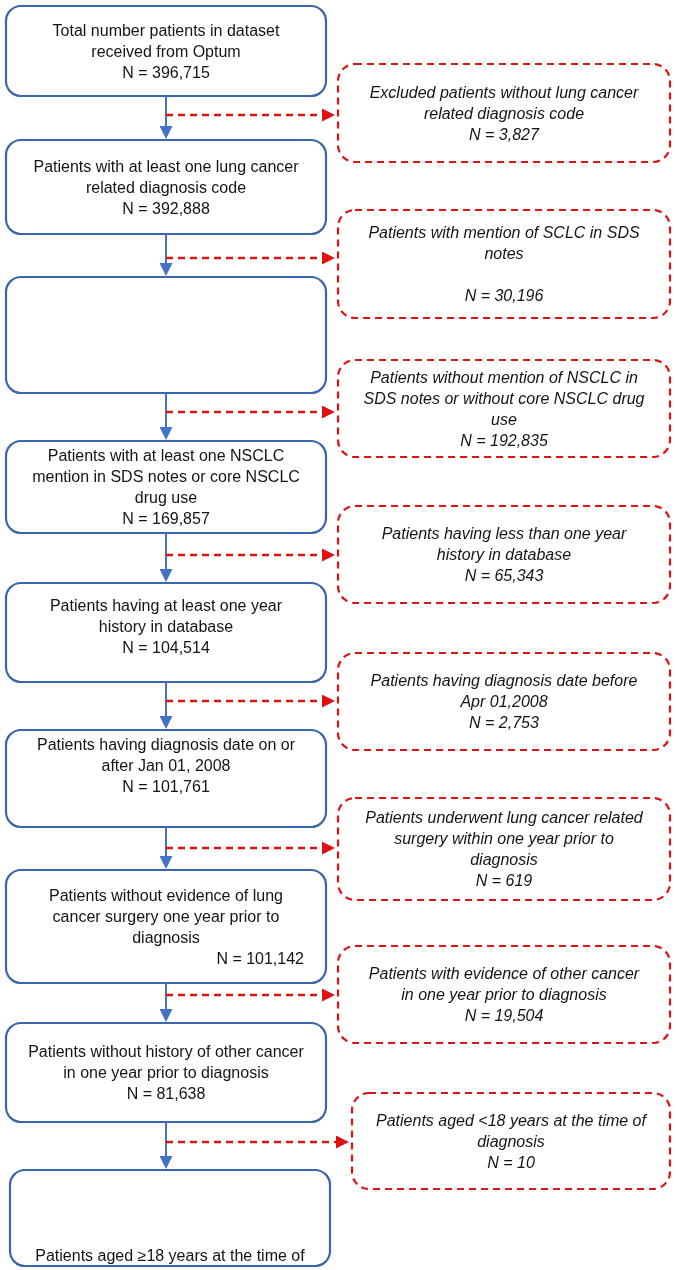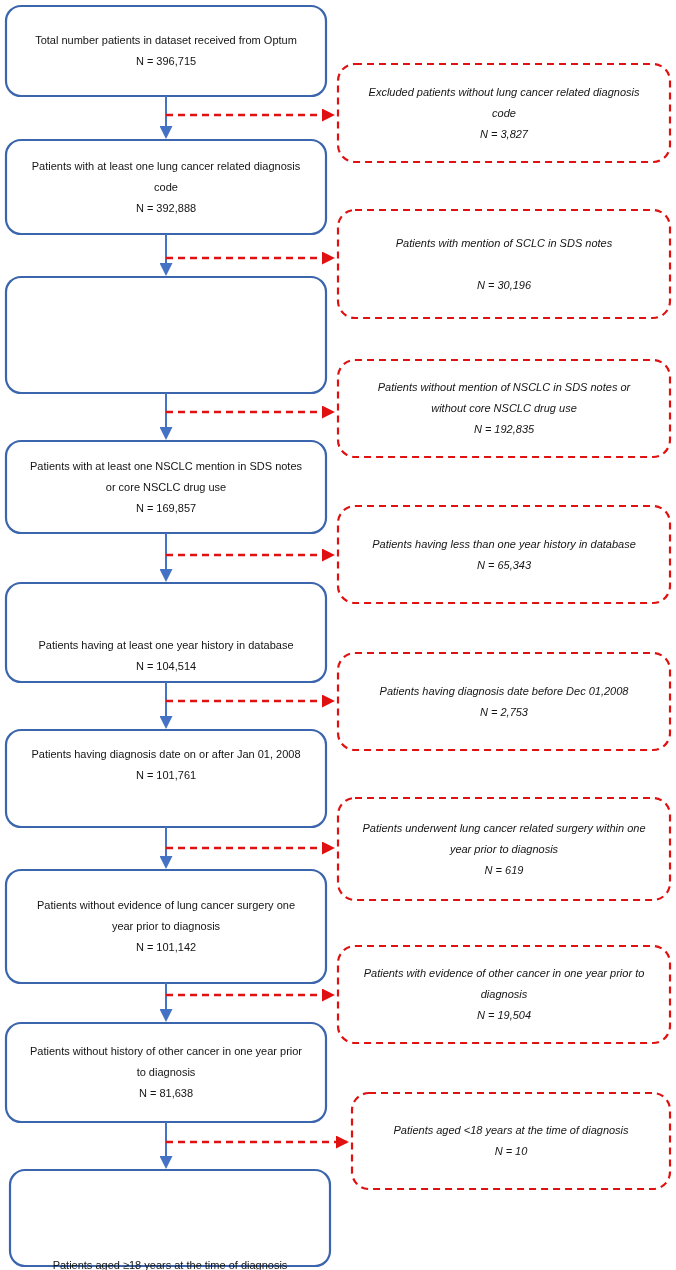--- a/index.html
+++ b/index.html
@@ -22,21 +22,21 @@
   }
   .box-text {
     position: absolute;
     display: flex;
     flex-direction: column;
     justify-content: center;
     align-items: center;
     text-align: center;
     box-sizing: border-box;
     color: #141414;
-    font-size: 11px;
+    font-size: 16px;
     line-height: 21px;
   }
   .step-text {
     left: 6px;
     width: 320px;
     padding: 4px 22px;
   }
   .excl-text {
     width: 332px;
     padding: 4px 24px;
@@ -105,29 +105,29 @@
     <div>N = 396,715</div>
   </div>
   <div class="box-text step-text" style="top:140px;height:94px;">
     <div>Patients with at least one lung cancer related diagnosis code</div>
     <div>N = 392,888</div>
   </div>
   <div class="box-text step-text" style="top:441px;height:92px;">
     <div>Patients with at least one NSCLC mention in SDS notes or core NSCLC drug use</div>
     <div>N = 169,857</div>
   </div>
-  <div class="box-text step-text" style="top:606px;height:99px;">
+  <div class="box-text step-text" style="top:577px;height:99px;">
     <div>Patients having at least one year history in database</div>
     <div>N = 104,514</div>
   </div>
   <div class="box-text step-text" style="top:730px;height:70px;">
     <div>Patients having diagnosis date on or after Jan 01, 2008</div>
     <div>N = 101,761</div>
   </div>
-  <div class="box-text step-text" style="top:870px;height:113px;">
+  <div class="box-text step-text" style="top:870px;height:113px;align-items:flex-end;">
     <div>Patients without evidence of lung cancer surgery one year prior to diagnosis</div>
     <div>N = 101,142</div>
   </div>
   <div class="box-text step-text" style="top:1023px;height:99px;">
     <div>Patients without history of other cancer in one year prior to diagnosis</div>
     <div>N = 81,638</div>
   </div>
   <div class="box-text step-text" style="top:1236px;height:80px;left:10px;">
     <div>Patients aged ≥18 years at the time of diagnosis</div>
     <div>N = 81,628</div>
@@ -143,21 +143,21 @@
   </div>
   <div class="box-text excl-text" style="left:338px;top:360px;height:97px;">
     <div>Patients without mention of NSCLC in SDS notes or without core NSCLC drug use</div>
     <div>N = 192,835</div>
   </div>
   <div class="box-text excl-text" style="left:338px;top:506px;height:97px;">
     <div>Patients having less than one year history in database</div>
     <div>N = 65,343</div>
   </div>
   <div class="box-text excl-text" style="left:338px;top:653px;height:97px;">
-    <div>Patients having diagnosis date before Dec 01,2008</div>
+    <div>Patients having diagnosis date before Apr 01,2008</div>
     <div>N = 2,753</div>
   </div>
   <div class="box-text excl-text" style="left:338px;top:798px;height:102px;">
     <div>Patients underwent lung cancer related surgery within one year prior to diagnosis</div>
     <div>N = 619</div>
   </div>
   <div class="box-text excl-text" style="left:338px;top:946px;height:97px;">
     <div>Patients with evidence of other cancer in one year prior to diagnosis</div>
     <div>N = 19,504</div>
   </div>

